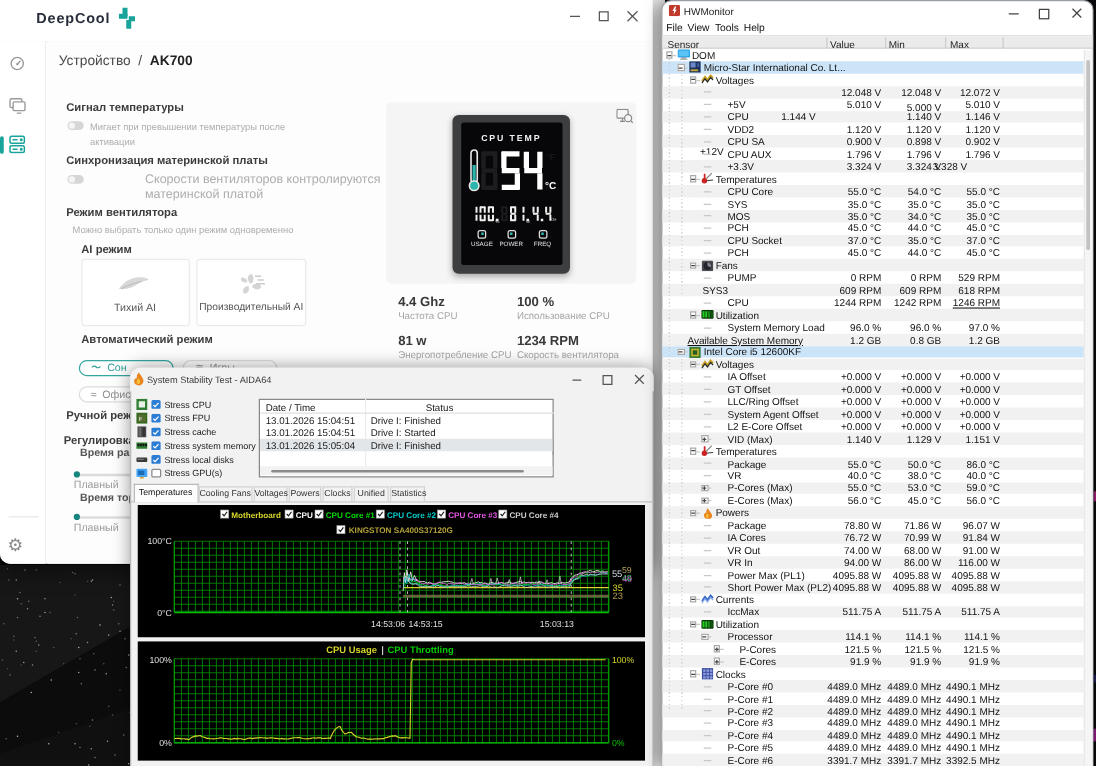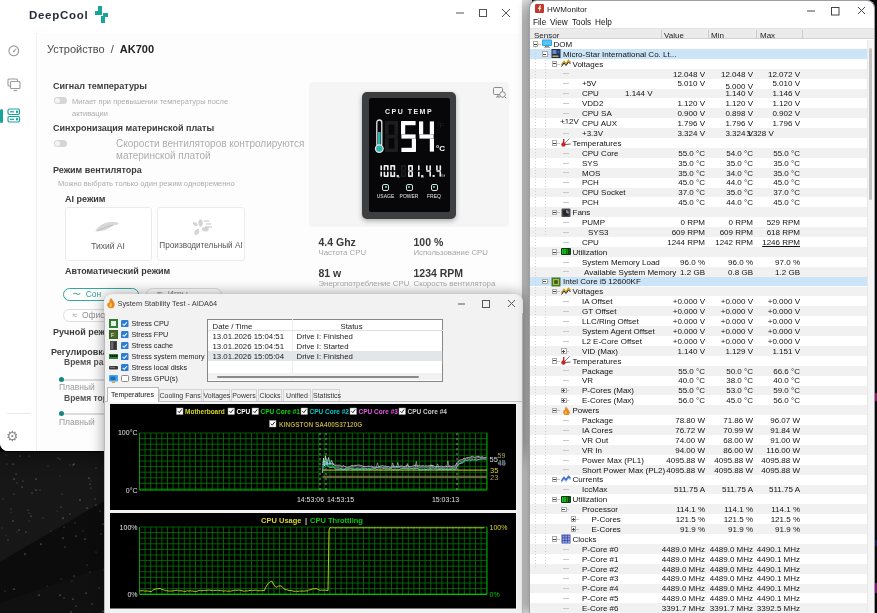--- a/index.html
+++ b/index.html
@@ -759,21 +759,21 @@
     <path d="M5 4.7 L5 1.8 A3 3 0 0 1 7.6 6 Z" fill="#8a8a95"></path>
   </svg>
 <div class="abs" style="left:572.5px;top:208.1px;font-size:8px;color:#111;white-space:nowrap;">Fans</div>
 <div class="abs" style="left:563.0px;top:221.9px;width:6px;height:1px;background:#c8c8c8;"></div>
 <div class="abs" style="left:582.0px;top:218.0px;font-size:8px;color:#111;white-space:nowrap;">PUMP</div>
 <div class="abs" style="left:625.0px;top:218.0px;width:80px;text-align:right;font-size:8px;color:#111;white-space:nowrap;">0 RPM</div>
 <div class="abs" style="left:673.0px;top:218.0px;width:80px;text-align:right;font-size:8px;color:#111;white-space:nowrap;">0 RPM</div>
 <div class="abs" style="left:720.0px;top:218.0px;width:80px;text-align:right;font-size:8px;color:#111;white-space:nowrap;">529 RPM</div>
 <div class="abs" style="left:530px;top:227.1px;width:337px;height:9.9px;background:#f1f1f1;"></div>
 <div class="abs" style="left:563.0px;top:231.8px;width:6px;height:1px;background:#c8c8c8;"></div>
-<div class="abs" style="left:588px;top:227.9px;font-size:8px;color:#111;white-space:nowrap;text-align:right;">SYS3</div>
+<div class="abs" style="left:562px;top:227.9px;font-size:8px;color:#111;white-space:nowrap;text-align:right;">SYS3</div>
 <div class="abs" style="left:625.0px;top:227.9px;width:80px;text-align:right;font-size:8px;color:#111;white-space:nowrap;">609 RPM</div>
 <div class="abs" style="left:673.0px;top:227.9px;width:80px;text-align:right;font-size:8px;color:#111;white-space:nowrap;">609 RPM</div>
 <div class="abs" style="left:720.0px;top:227.9px;width:80px;text-align:right;font-size:8px;color:#111;white-space:nowrap;">618 RPM</div>
 <div class="abs" style="left:563.0px;top:241.7px;width:6px;height:1px;background:#c8c8c8;"></div>
 <div class="abs" style="left:582.0px;top:237.8px;font-size:8px;color:#111;white-space:nowrap;">CPU</div>
 <div class="abs" style="left:625.0px;top:237.8px;width:80px;text-align:right;font-size:8px;color:#111;white-space:nowrap;">1244 RPM</div>
 <div class="abs" style="left:673.0px;top:237.8px;width:80px;text-align:right;font-size:8px;color:#111;white-space:nowrap;">1242 RPM</div>
 <div class="abs" style="left:720.0px;top:237.8px;width:80px;text-align:right;font-size:8px;color:#111;white-space:nowrap;text-decoration:underline;">1246 RPM</div>
 <div class="abs" style="left:530px;top:246.9px;width:337px;height:9.9px;background:#f1f1f1;"></div>
 <div class="abs" style="left:553.5px;top:251.6px;width:6px;height:1px;background:#c8c8c8;"></div>
@@ -787,21 +787,21 @@
     <rect x="7.6" y="2" width="1.6" height="5" fill="#0f5a0f"></rect>
   </svg>
 <div class="abs" style="left:572.5px;top:247.7px;font-size:8px;color:#111;white-space:nowrap;">Utilization</div>
 <div class="abs" style="left:563.0px;top:261.5px;width:6px;height:1px;background:#c8c8c8;"></div>
 <div class="abs" style="left:582.0px;top:257.6px;font-size:8px;color:#111;white-space:nowrap;">System Memory Load</div>
 <div class="abs" style="left:625.0px;top:257.6px;width:80px;text-align:right;font-size:8px;color:#111;white-space:nowrap;">96.0 %</div>
 <div class="abs" style="left:673.0px;top:257.6px;width:80px;text-align:right;font-size:8px;color:#111;white-space:nowrap;">96.0 %</div>
 <div class="abs" style="left:720.0px;top:257.6px;width:80px;text-align:right;font-size:8px;color:#111;white-space:nowrap;">97.0 %</div>
 <div class="abs" style="left:530px;top:266.7px;width:337px;height:9.9px;background:#f1f1f1;"></div>
 <div class="abs" style="left:563.0px;top:271.4px;width:6px;height:1px;background:#c8c8c8;"></div>
-<div class="abs" style="left:584px;top:267.5px;font-size:8px;color:#111;white-space:nowrap;">Available System Memory</div>
+<div class="abs" style="left:550px;top:267.5px;font-size:8px;color:#111;white-space:nowrap;text-decoration:underline;">Available System Memory</div>
 <div class="abs" style="left:625.0px;top:267.5px;width:80px;text-align:right;font-size:8px;color:#111;white-space:nowrap;">1.2 GB</div>
 <div class="abs" style="left:673.0px;top:267.5px;width:80px;text-align:right;font-size:8px;color:#111;white-space:nowrap;">0.8 GB</div>
 <div class="abs" style="left:720.0px;top:267.5px;width:80px;text-align:right;font-size:8px;color:#111;white-space:nowrap;">1.2 GB</div>
 <div class="abs" style="left:530px;top:276.6px;width:337px;height:9.9px;background:#cce4f7;"></div>
 <div class="abs" style="left:544.0px;top:281.3px;width:6px;height:1px;background:#c8c8c8;"></div>
 <div class="abs" style="left:542.0px;top:278.8px;width:5.5px;height:5.5px;background:#fff;border:1px solid #aaa;"></div>
 <div class="abs" style="left:543.2px;top:281.2px;width:3px;height:0.9px;background:#444;"></div>
 <svg class="abs" style="left:551.0px;top:277.0px" width="10" height="9.5" viewBox="0 0 10 9.5">
     <rect x="0.5" y="0.5" width="9" height="9" fill="#3a7a3a"></rect>
     <rect x="2" y="2" width="6" height="6" fill="#c8b820"></rect>
@@ -861,21 +861,21 @@
     <rect x="2" y="1" width="1.4" height="5" fill="#cc2222"></rect>
     <path d="M4 5 L8.5 0.5" stroke="#888" stroke-width="1" fill="none"></path>
     <path d="M4.5 6.5 L9.5 6" stroke="#333" stroke-width="0.8" fill="none"></path>
   </svg>
 <div class="abs" style="left:572.5px;top:356.6px;font-size:8px;color:#111;white-space:nowrap;">Temperatures</div>
 <div class="abs" style="left:530px;top:365.7px;width:337px;height:9.9px;background:#f1f1f1;"></div>
 <div class="abs" style="left:563.0px;top:370.4px;width:6px;height:1px;background:#c8c8c8;"></div>
 <div class="abs" style="left:582.0px;top:366.5px;font-size:8px;color:#111;white-space:nowrap;">Package</div>
 <div class="abs" style="left:625.0px;top:366.5px;width:80px;text-align:right;font-size:8px;color:#111;white-space:nowrap;">55.0 °C</div>
 <div class="abs" style="left:673.0px;top:366.5px;width:80px;text-align:right;font-size:8px;color:#111;white-space:nowrap;">50.0 °C</div>
-<div class="abs" style="left:720.0px;top:366.5px;width:80px;text-align:right;font-size:8px;color:#111;white-space:nowrap;">66.6 °C</div>
+<div class="abs" style="left:720.0px;top:366.5px;width:80px;text-align:right;font-size:8px;color:#111;white-space:nowrap;">86.0 °C</div>
 <div class="abs" style="left:563.0px;top:380.3px;width:6px;height:1px;background:#c8c8c8;"></div>
 <div class="abs" style="left:582.0px;top:376.4px;font-size:8px;color:#111;white-space:nowrap;">VR</div>
 <div class="abs" style="left:625.0px;top:376.4px;width:80px;text-align:right;font-size:8px;color:#111;white-space:nowrap;">40.0 °C</div>
 <div class="abs" style="left:673.0px;top:376.4px;width:80px;text-align:right;font-size:8px;color:#111;white-space:nowrap;">38.0 °C</div>
 <div class="abs" style="left:720.0px;top:376.4px;width:80px;text-align:right;font-size:8px;color:#111;white-space:nowrap;">40.0 °C</div>
 <div class="abs" style="left:530px;top:385.5px;width:337px;height:9.9px;background:#f1f1f1;"></div>
 <div class="abs" style="left:563.0px;top:390.2px;width:6px;height:1px;background:#c8c8c8;"></div>
 <div class="abs" style="left:561.0px;top:387.7px;width:5.5px;height:5.5px;background:#fff;border:1px solid #aaa;"></div>
 <div class="abs" style="left:562.2px;top:390.1px;width:3px;height:0.9px;background:#444;"></div>
 <div class="abs" style="left:563.2px;top:389.1px;width:0.9px;height:3px;background:#444;"></div>

